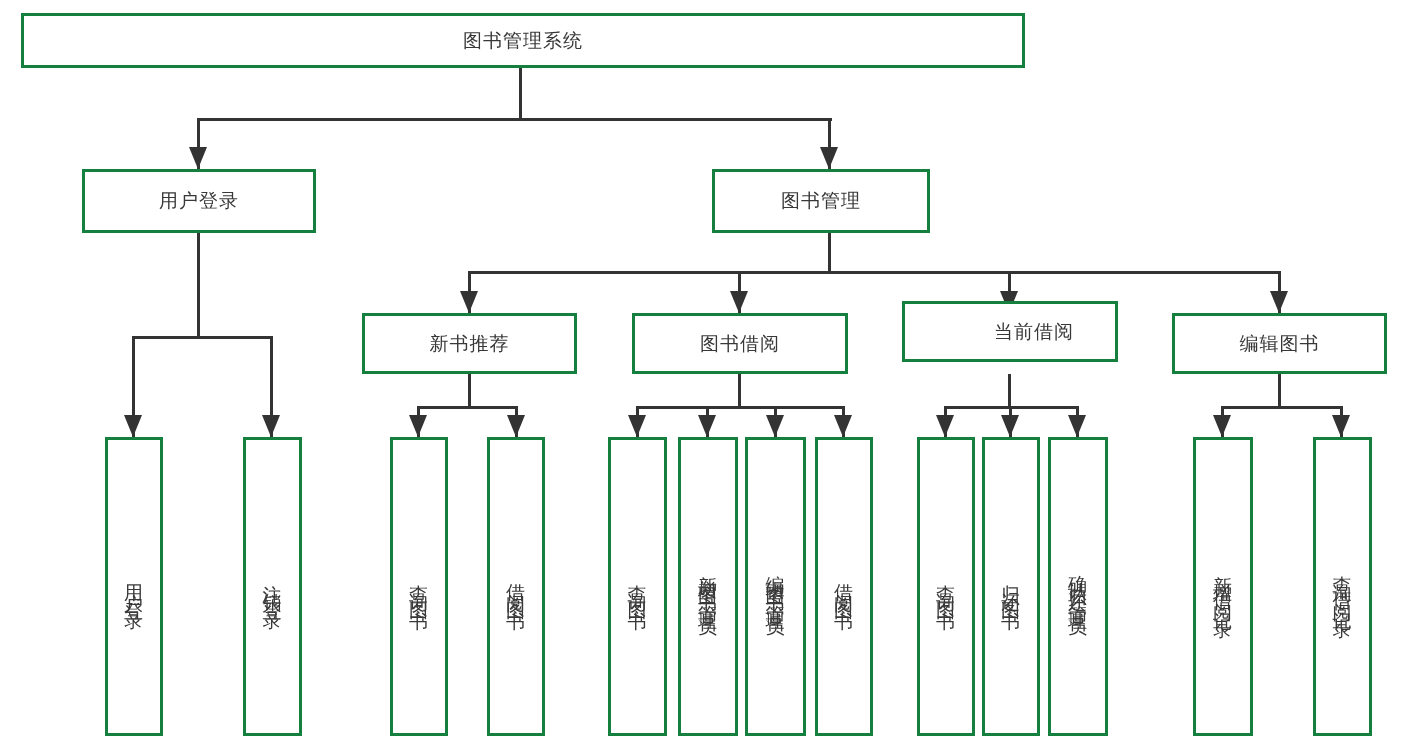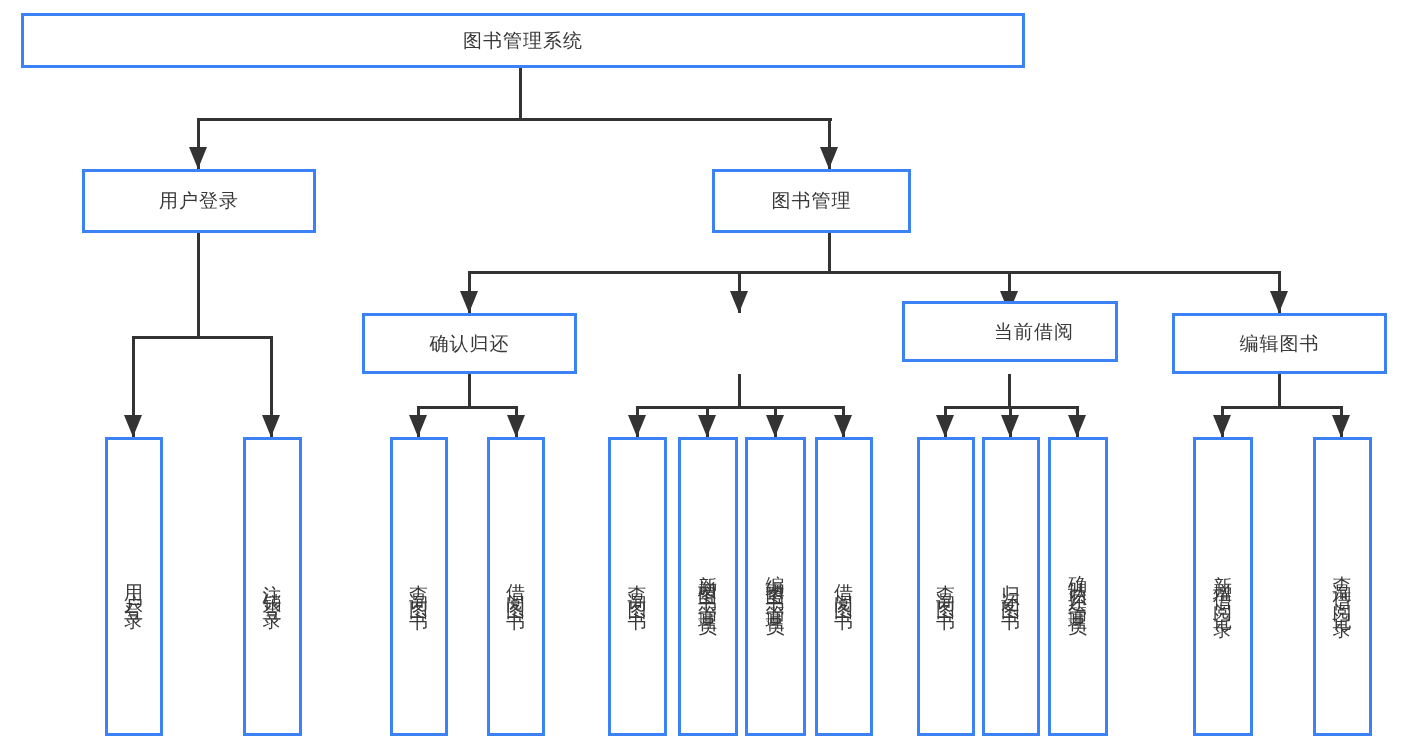--- a/index.html
+++ b/index.html
@@ -7,21 +7,21 @@
     position: relative;
     width: 1405px;
     height: 747px;
     background: #ffffff;
     font-family: "DejaVu Sans", "Liberation Sans", sans-serif;
     overflow: hidden;
   }
   .node {
     position: absolute;
     box-sizing: border-box;
-    border: 3px solid #3b82f6;
+    border: 3px solid #15803d;
     background: #ffffff;
     display: flex;
     align-items: center;
     justify-content: center;
     color: #383838;
   }
   .hlabel {
     font-size: 19px;
     letter-spacing: 1px;
     white-space: nowrap;
@@ -68,21 +68,21 @@
   <div class="line" style="left:519px; top:68px; width:3px; height:52px;"></div>
   <div class="line" style="left:197px; top:118px; width:635px; height:3px;"></div>
   <div class="line" style="left:197px; top:118px; width:3px; height:51px;"></div>
   <div class="arrow" style="left:189px; top:147px;"></div>
   <div class="line" style="left:828px; top:118px; width:3px; height:51px;"></div>
   <div class="arrow" style="left:820px; top:147px;"></div>
 
   <div class="node" style="left:82px; top:169px; width:234px; height:64px;">
     <span class="hlabel">用户登录</span>
   </div>
-  <div class="node" style="left:712px; top:169px; width:199px; height:64px;">
+  <div class="node" style="left:712px; top:169px; width:218px; height:64px;">
     <span class="hlabel">图书管理</span>
   </div>
 
   <div class="line" style="left:197px; top:233px; width:3px; height:106px;"></div>
   <div class="line" style="left:132px; top:336px; width:141px; height:3px;"></div>
   <div class="line" style="left:132px; top:336px; width:3px; height:101px;"></div>
   <div class="arrow" style="left:124px; top:415px;"></div>
   <div class="line" style="left:270px; top:336px; width:3px; height:101px;"></div>
   <div class="arrow" style="left:262px; top:415px;"></div>
 
@@ -91,21 +91,24 @@
   <div class="line" style="left:468px; top:271px; width:3px; height:42px;"></div>
   <div class="arrow" style="left:460px; top:291px;"></div>
   <div class="line" style="left:738px; top:271px; width:3px; height:42px;"></div>
   <div class="arrow" style="left:730px; top:291px;"></div>
   <div class="line" style="left:1008px; top:271px; width:3px; height:42px;"></div>
   <div class="arrow" style="left:1000px; top:291px;"></div>
   <div class="line" style="left:1278px; top:271px; width:3px; height:42px;"></div>
   <div class="arrow" style="left:1270px; top:291px;"></div>
 
   <div class="node" style="left:362px; top:313px; width:215px; height:61px;">
-    <span class="hlabel">确认归还</span>
+    <span class="hlabel">新书推荐</span>
+  </div>
+  <div class="node" style="left:632px; top:313px; width:216px; height:61px;">
+    <span class="hlabel">图书借阅</span>
   </div>
   <div class="node" style="left:902px; top:301px; width:216px; height:61px;padding-left:48px;">
     <span class="hlabel">当前借阅</span>
   </div>
   <div class="node" style="left:1172px; top:313px; width:215px; height:61px;">
     <span class="hlabel">编辑图书</span>
   </div>
 
   <div class="line" style="left:468px; top:374px; width:3px; height:34px;"></div>
   <div class="line" style="left:417px; top:406px; width:101px; height:3px;"></div>

